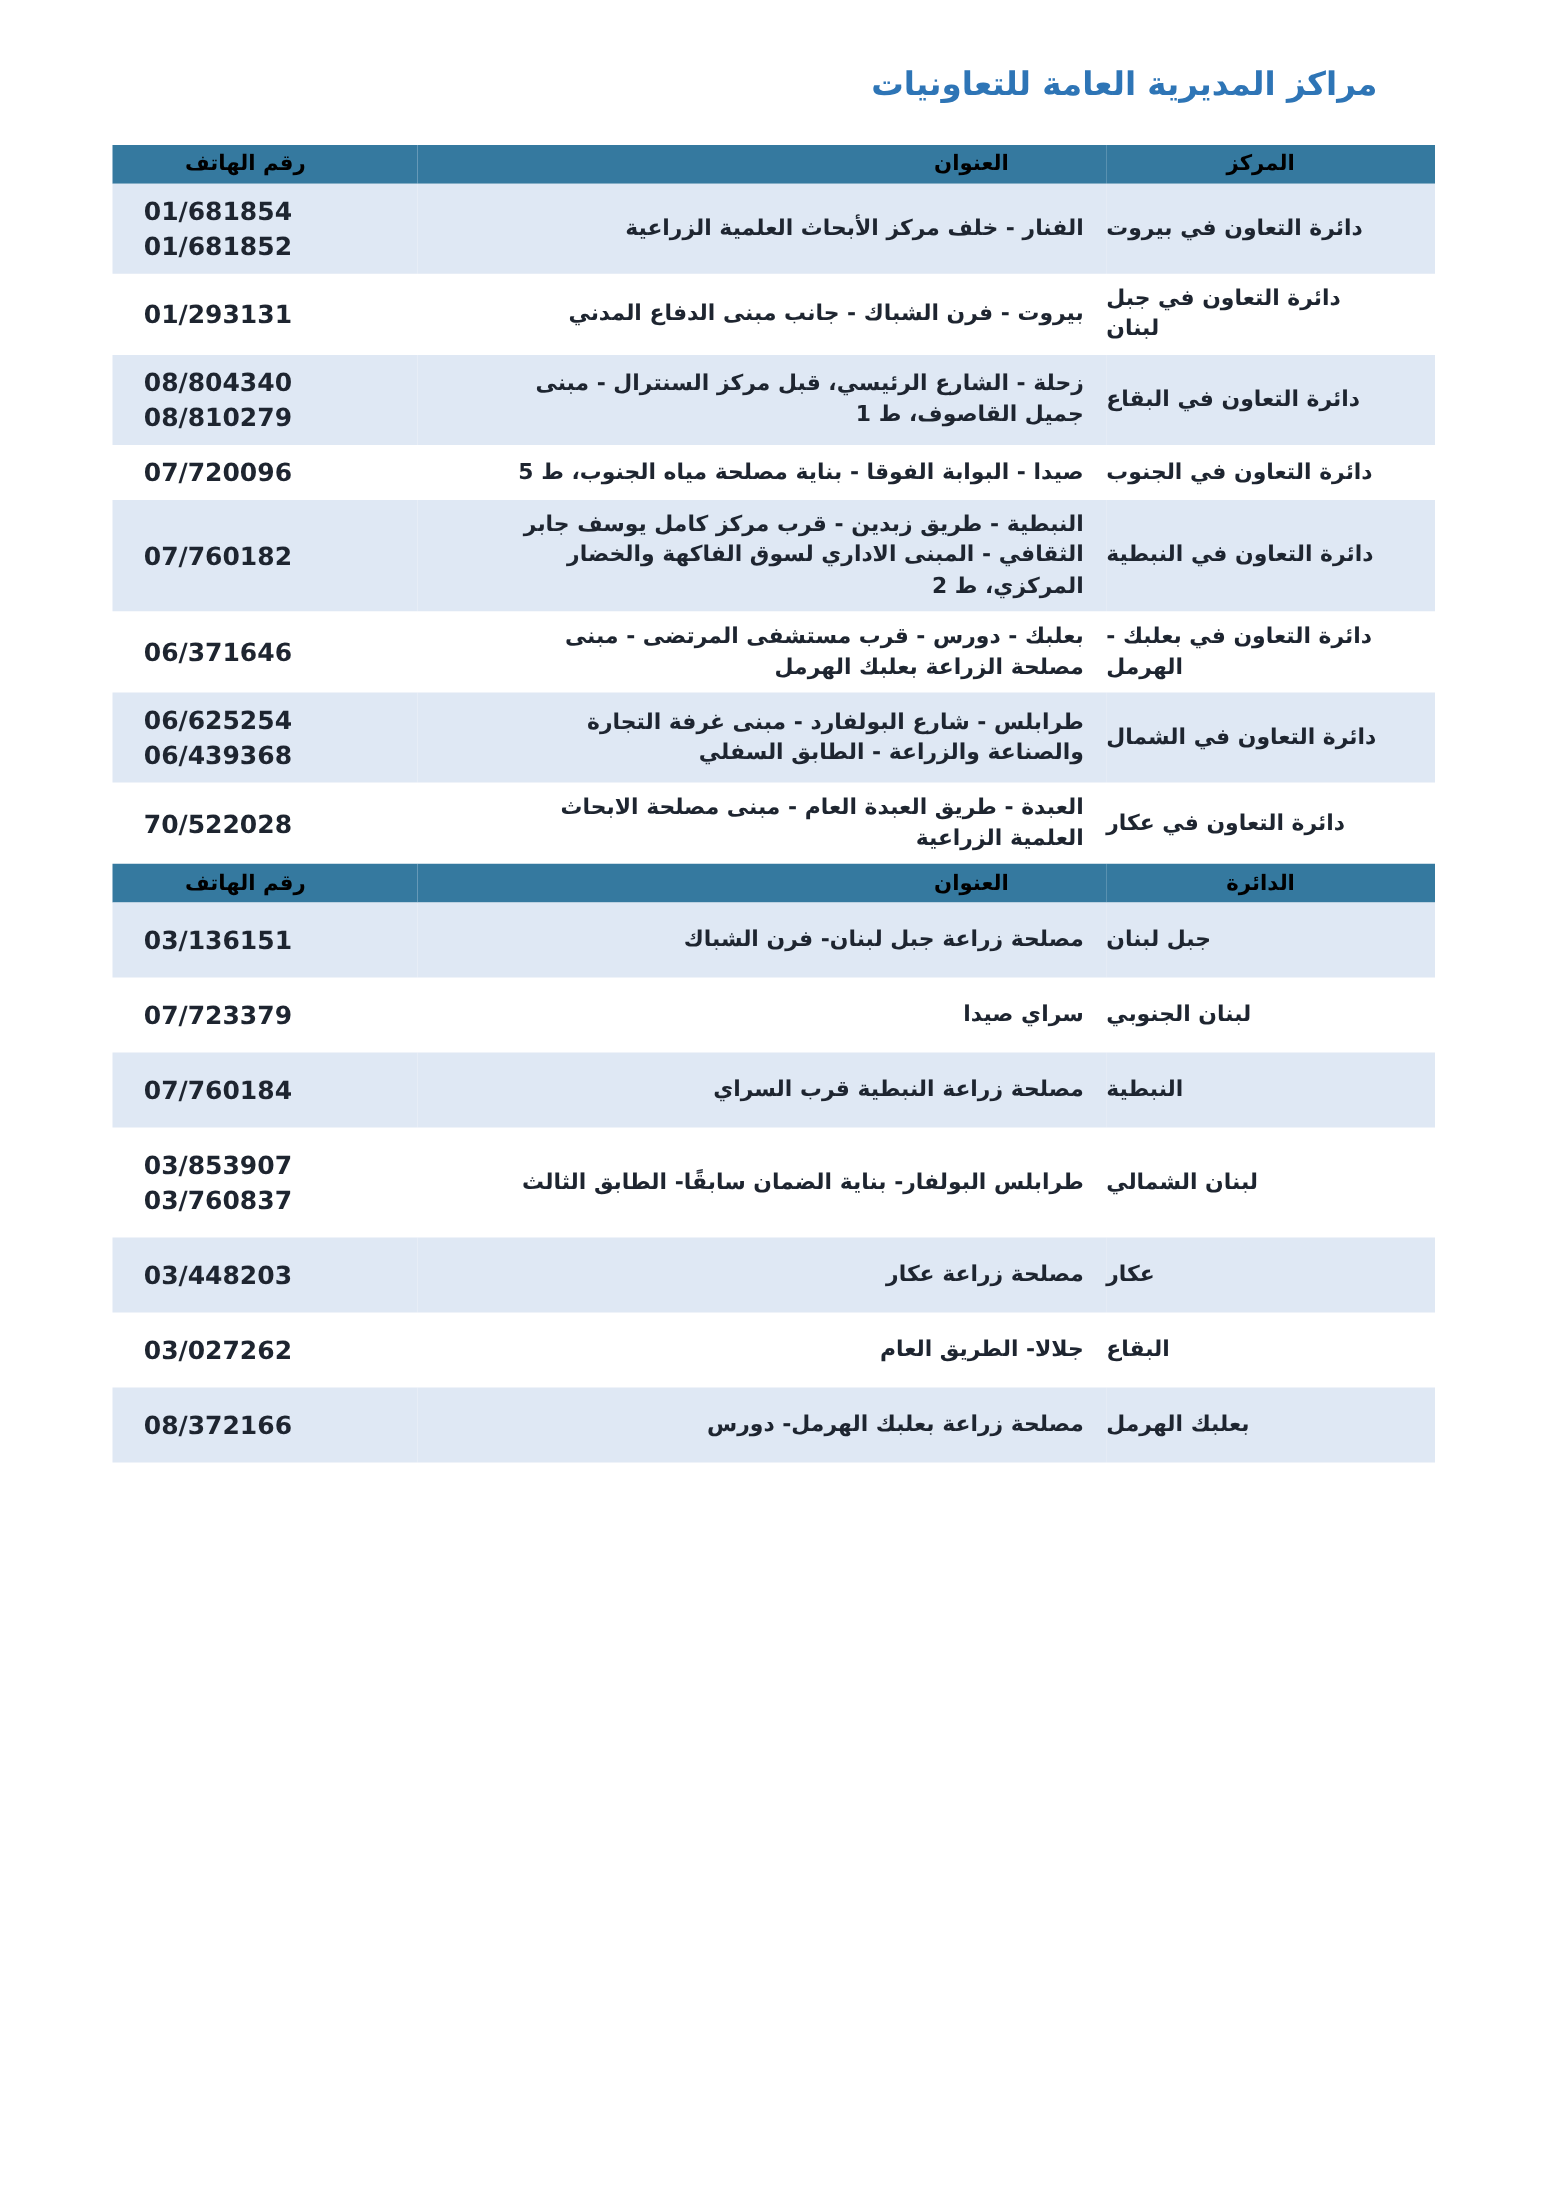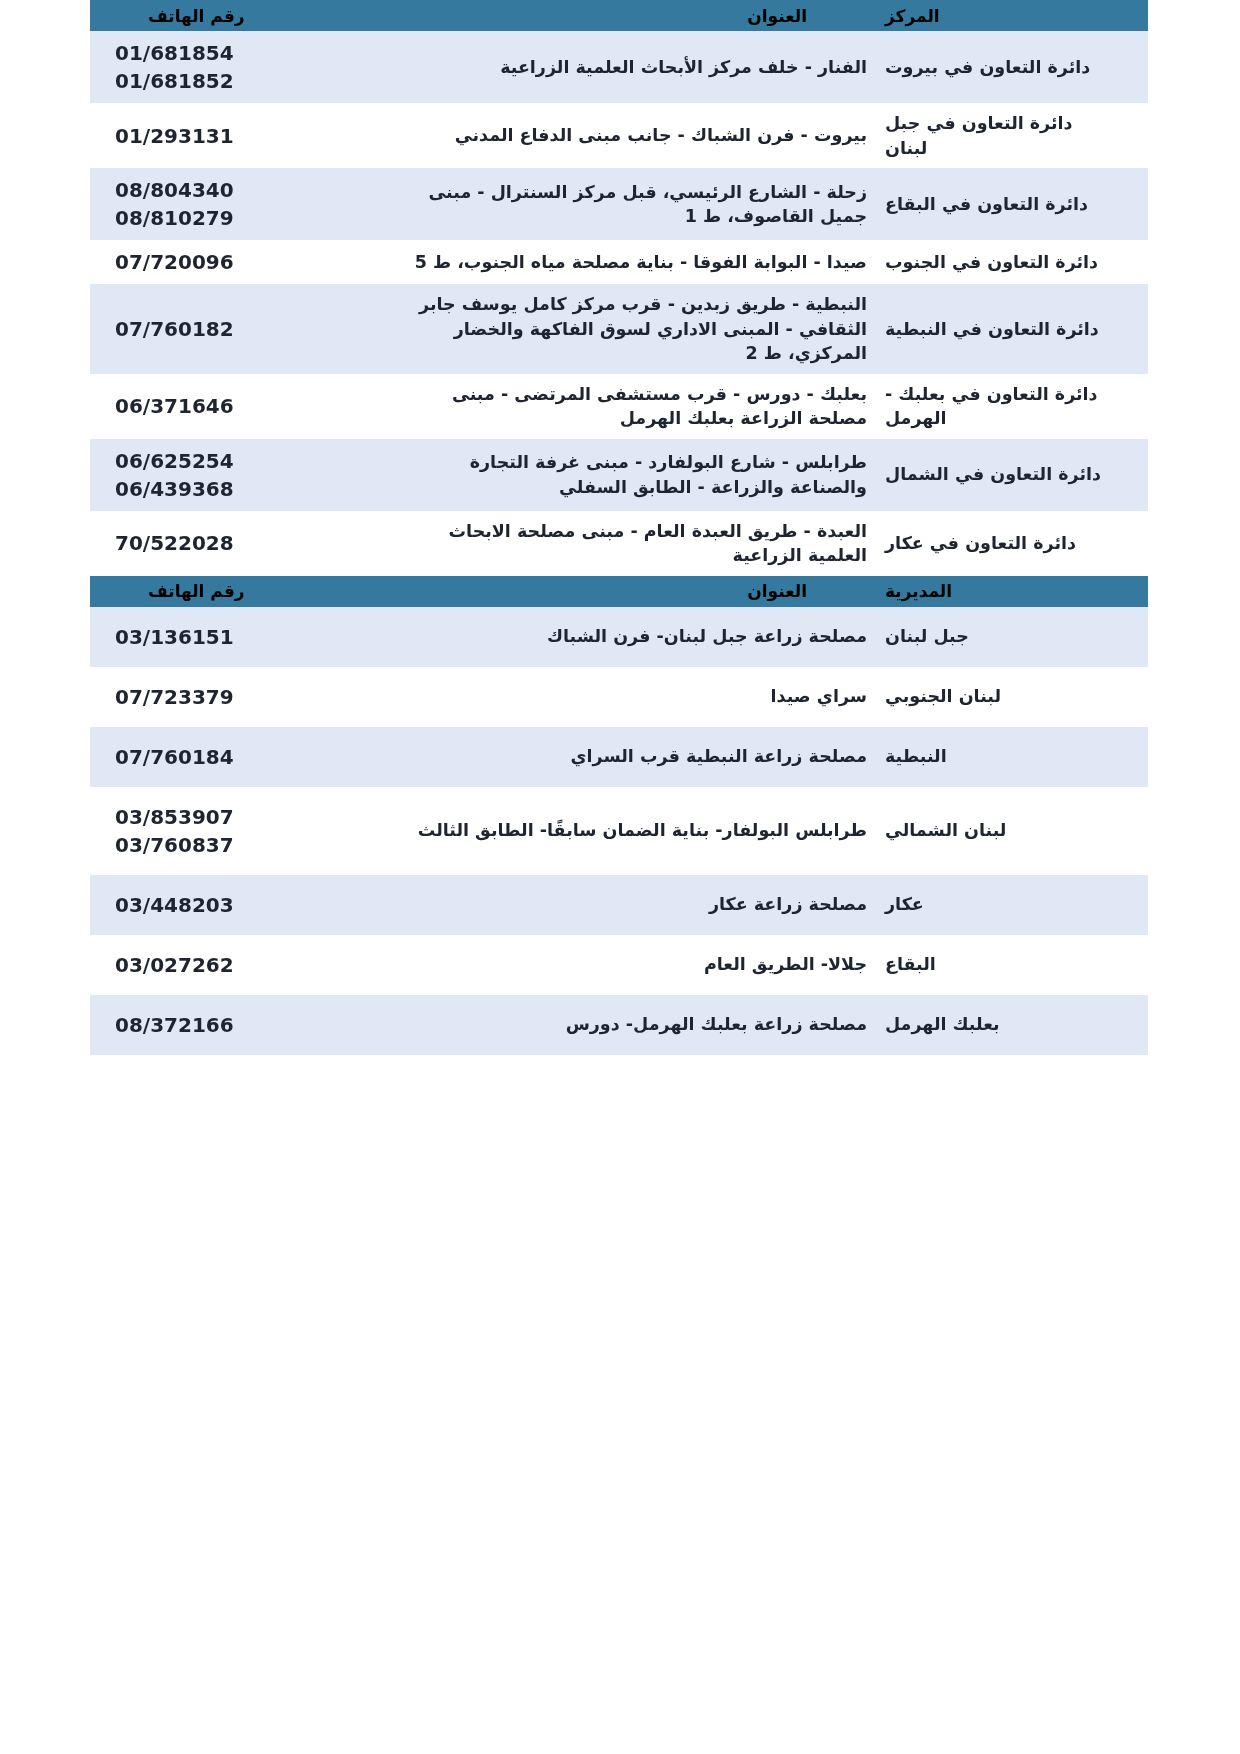--- a/index.html
+++ b/index.html
@@ -22,39 +22,40 @@
     font-size:26px;font-weight:700;text-align:right;
     padding-right:46px;line-height:1.3;
   }
   .t1{color:var(--title1);margin-top:52px;margin-bottom:30px;}
   .t2{color:var(--title2);margin-top:46px;margin-bottom:32px;}
   table{width:100%;border-collapse:collapse;table-layout:fixed;}
   thead th{
     background:var(--header-bg);color:#000000;
     font-size:17px;font-weight:700;height:31px;padding:4px 0;
   }
-  th.col-center{width:263px;text-align:left;padding-right:16px;}
+  th.col-center{width:263px;text-align:center;padding-right:16px;}
   th.col-address{text-align:right;padding-right:78px;}
   th.col-phone{width:244px;text-align:left;padding-left:58px;}
   tbody td{
     font-size:17.5px;font-weight:700;line-height:1.4;
     vertical-align:middle;padding-top:8px;padding-bottom:8px;
   }
   td.cell-center{text-align:left;padding-right:31px;}
   td.cell-address{text-align:right;padding-right:18px;padding-left:55px;}
   td.cell-phone{direction:ltr;text-align:left;padding-left:25px;font-size:20px;}
   tr.alt{background:var(--row-alt);}
   table.spacious tbody td{padding-top:16px;padding-bottom:16px;}
   .phone-line{white-space:nowrap;}
 </style>
 </head>
 <body>
 
 <div class="content">
 
+  <h1 class="section-title t1">مراكز المديرية العامة للتعاونيات</h1>
 
   <table>
     <thead>
       <tr>
         <th class="col-center">المركز</th>
         <th class="col-address">العنوان</th>
         <th class="col-phone">رقم الهاتف</th>
       </tr>
     </thead>
     <tbody>
@@ -117,21 +118,21 @@
           <div class="phone-line">70/522028</div>
         </td>
       </tr>
     </tbody>
   </table>
 
 
   <table class="spacious">
     <thead>
       <tr>
-        <th class="col-center">المديرية</th>
+        <th class="col-center">الدائرة</th>
         <th class="col-address">العنوان</th>
         <th class="col-phone">رقم الهاتف</th>
       </tr>
     </thead>
     <tbody>
       <tr class="alt">
         <td class="cell-center">جبل لبنان</td>
         <td class="cell-address">مصلحة زراعة جبل لبنان- فرن الشباك</td>
         <td class="cell-phone">
           <div class="phone-line">03/136151</div>

